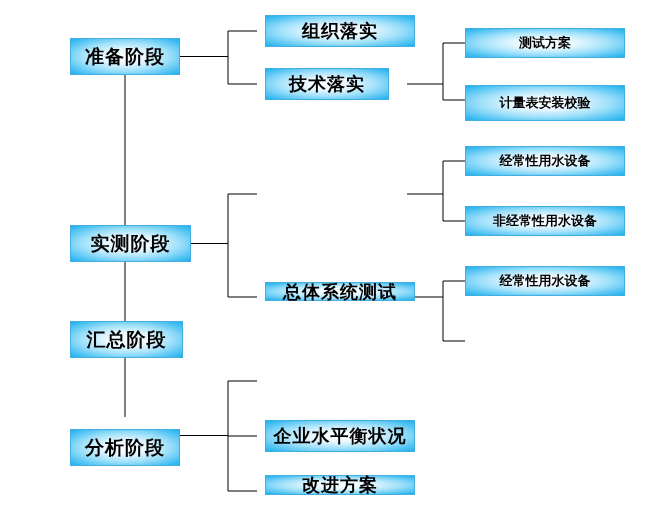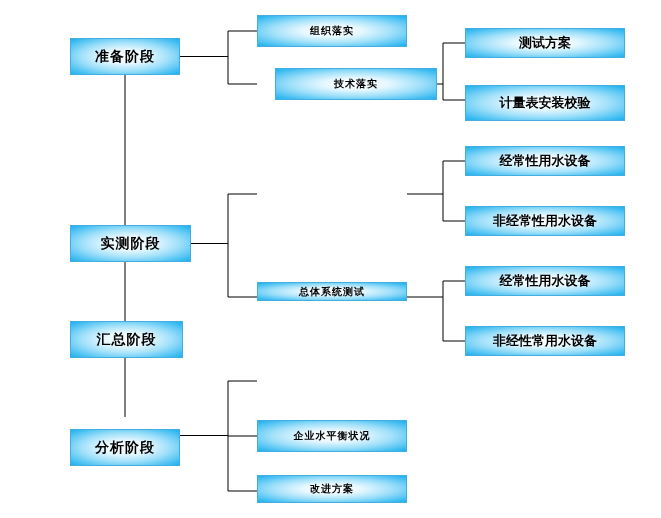--- a/index.html
+++ b/index.html
@@ -28,22 +28,22 @@
     align-items: center;
     justify-content: center;
     box-sizing: border-box;
     border: 1px solid #45aee0;
     background: radial-gradient(ellipse at center, #ffffff 0%, #e8f8ff 28%, #9fe0fa 58%, #1cb0ee 100%);
     color: #000000;
     font-weight: bold;
     text-align: center;
     letter-spacing: 1px;
   }
-  .node.phase  { font-size: 14px; }
-  .node.mid    { font-size: 10px; }
+  .node.phase  { font-size: 19px; }
+  .node.mid    { font-size: 18px; margin-left: 8px; }
   .node.leaf   { font-size: 13px; letter-spacing: 0; }
 </style>
 </head>
 <body>
 
 <div class="canvas">
 
   <svg class="wires" viewBox="0 0 661 518" xmlns="http://www.w3.org/2000/svg">
 
     <path d="M125 75 V225 M125 262 V321 M125 358 V417" stroke="#000000" stroke-width="1" fill="none"></path>
@@ -60,25 +60,24 @@
 
     <path d="M180 435.5 H228 M228 381 V491 M228 381 H257 M228 436 H257 M228 491 H257" stroke="#000000" stroke-width="1" fill="none"></path>
   </svg>
 
   <div class="node phase" style="left:70px; top:38px;  width:110px; height:37px;">准备阶段</div>
   <div class="node phase" style="left:70px; top:225px; width:121px; height:37px;">实测阶段</div>
   <div class="node phase" style="left:70px; top:321px; width:113px; height:37px;">汇总阶段</div>
   <div class="node phase" style="left:70px; top:417px; width:110px; height:37px;margin-top:12px;">分析阶段</div>
 
   <div class="node mid" style="left:257px; top:15px;  width:150px; height:32px;">组织落实</div>
-  <div class="node mid" style="left:275px; top:68px;  width:162px; height:32px;text-align:right;">技术落实</div>
+  <div class="node mid" style="left:257px; top:68px;  width:124px; height:32px;text-align:right;">技术落实</div>
   <div class="node mid" style="left:257px; top:282px; width:150px; height:19px;">总体系统测试</div>
   <div class="node mid" style="left:257px; top:420px; width:150px; height:32px;">企业水平衡状况</div>
-  <div class="node mid" style="left:257px; top:475px; width:150px; height:28px;">改进方案</div>
+  <div class="node mid" style="left:257px; top:475px; width:150px; height:20px;">改进方案</div>
 
   <div class="node leaf" style="left:465px; top:28px;  width:160px; height:30px;">测试方案</div>
   <div class="node leaf" style="left:465px; top:85px;  width:160px; height:36px;">计量表安装校验</div>
   <div class="node leaf" style="left:465px; top:146px; width:160px; height:30px;">经常性用水设备</div>
   <div class="node leaf" style="left:465px; top:206px; width:160px; height:30px;">非经常性用水设备</div>
   <div class="node leaf" style="left:465px; top:266px; width:160px; height:30px;">经常性用水设备</div>
-  <div class="node leaf" style="left:465px; top:326px; width:160px; height:30px;">非经性常用水设备</div>
 
 </div>
 
 </body></html>

